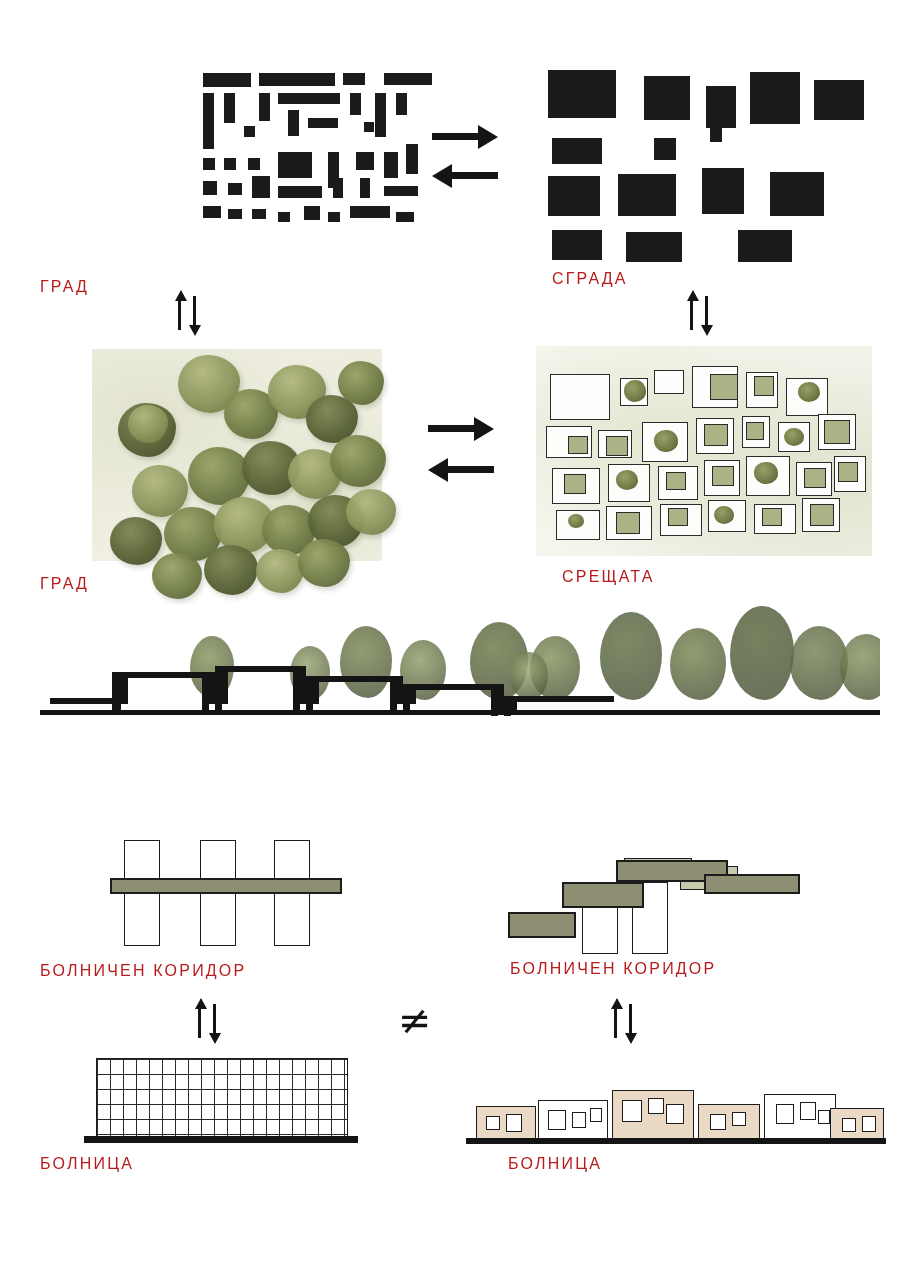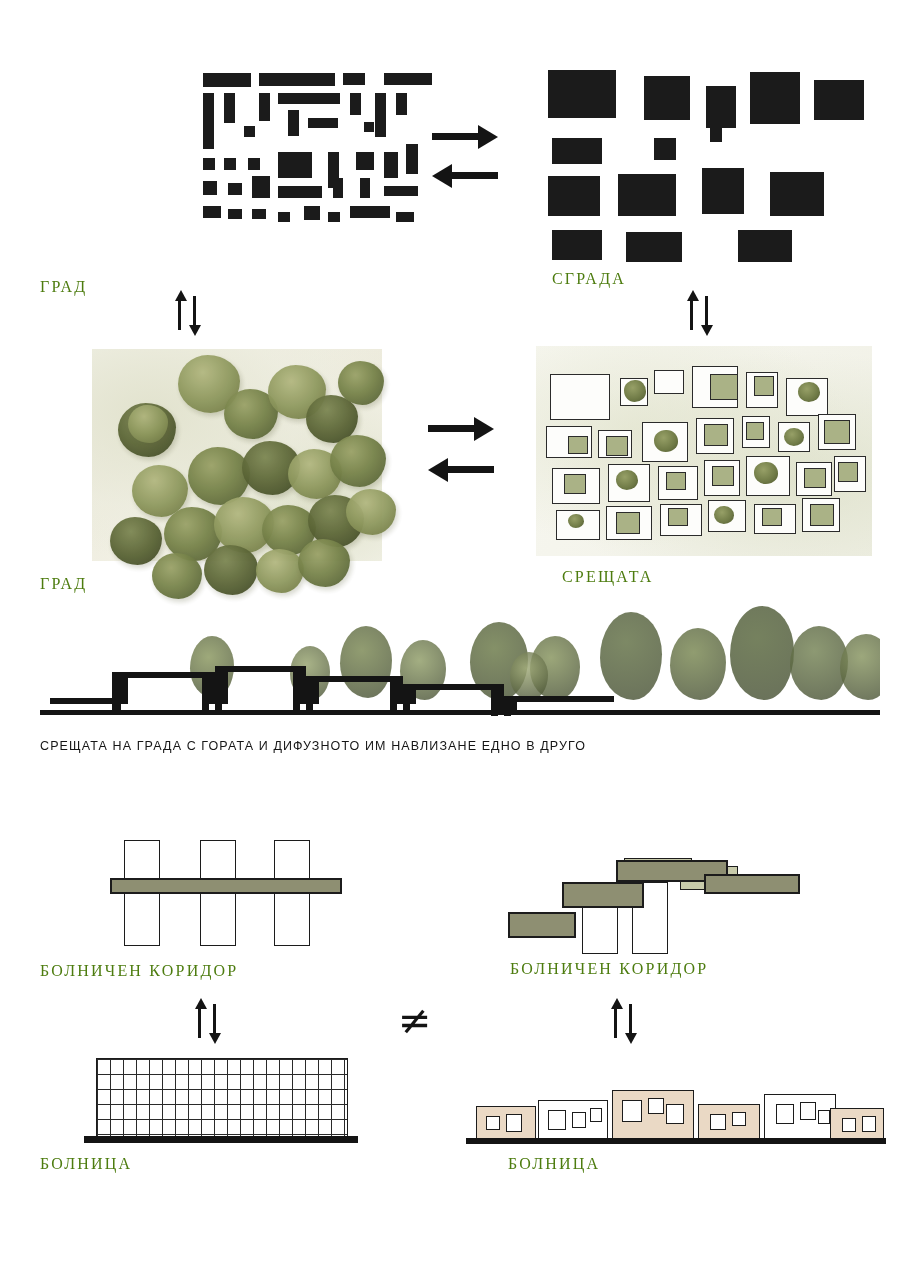--- a/index.html
+++ b/index.html
@@ -16,23 +16,23 @@
     overflow: hidden;
   }
   .board {
     position: absolute;
     inset: 0;
   }
   .label {
     position: absolute;
     font-size: 16px;
     letter-spacing: 2.2px;
-    color: #4d7c0f;
+    color: #b91c1c;
     white-space: nowrap;
-    font-family: Liberation Serif, serif;
+    font-family: Liberation Sans, sans-serif;
   }
   .caption {
     position: absolute;
     font-size: 12.5px;
     letter-spacing: 1.1px;
     color: #161616;
     white-space: nowrap;
   }
 
   
@@ -398,21 +398,20 @@
       <div class="sil" style="left: 71.56px; top: 72px; width: 9px; height: 38px;"></div>
       <div class="sil" style="left: 162.28px; top: 72px; width: 7.2px; height: 38px;"></div>
       <div class="sil" style="left: 175.24px; top: 66px; width: 7.2px; height: 44px;"></div>
       <div class="sil" style="left: 253px; top: 66px; width: 7.2px; height: 44px;"></div>
       <div class="sil" style="left: 265.96px; top: 76px; width: 7.2px; height: 34px;"></div>
       <div class="sil" style="left: 350.2px; top: 76px; width: 7.2px; height: 34px;"></div>
       <div class="sil" style="left: 363.16px; top: 84px; width: 7.2px; height: 26px;"></div>
       <div class="sil" style="left: 450.64px; top: 84px; width: 7.2px; height: 32px;"></div>
       <div class="sil" style="left: 463.6px; top: 96px; width: 7.2px; height: 20px;"></div>
     </div>
-  <div class="caption" style="left:40px;top:739px;">СРЕЩАТА НА ГРАДА С ГОРАТА И ДИФУЗНОТО ИМ НАВЛИЗАНЕ ЕДНО В ДРУГО</div>
 
   <div class="fig" id="corr-left" style="left:110px;top:840px;width:240px;height:110px;">
       <div class="wbox" style="left: 14px; top: 0px; width: 34px; height: 104px;"></div>
       <div class="wbox" style="left: 90px; top: 0px; width: 34px; height: 104px;"></div>
       <div class="wbox" style="left: 164px; top: 0px; width: 34px; height: 104px;"></div>
       <div class="corridor" style="left: 0px; top: 38px; width: 228px; height: 12px;"></div>
     </div>
   <div class="label" style="left:40px;top:962px;">БОЛНИЧЕН КОРИДОР</div>
 
   <div class="fig" id="corr-right" style="left:508px;top:838px;width:310px;height:120px;">

